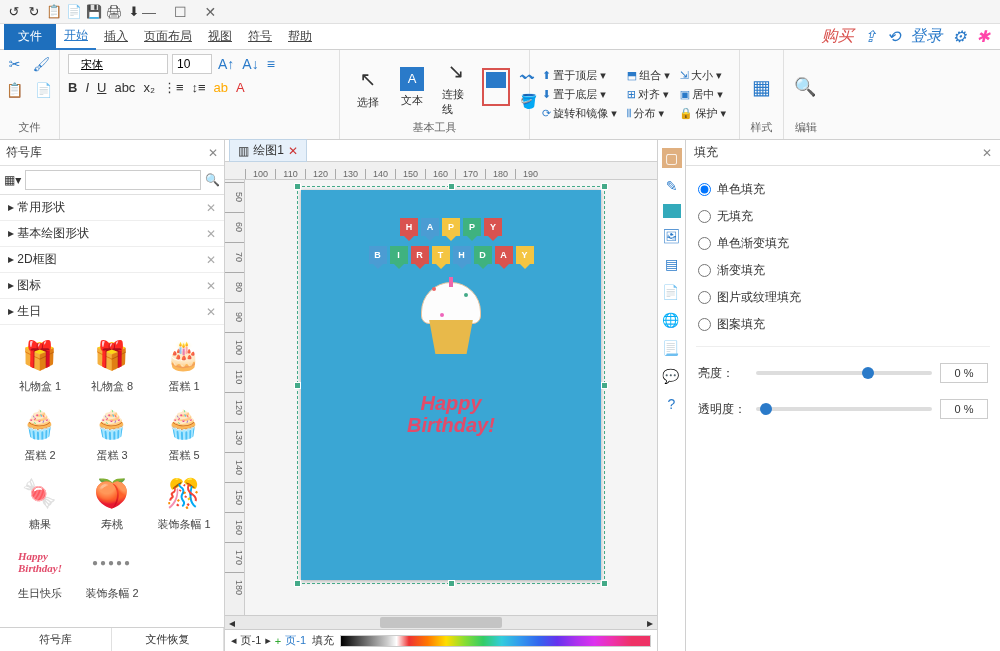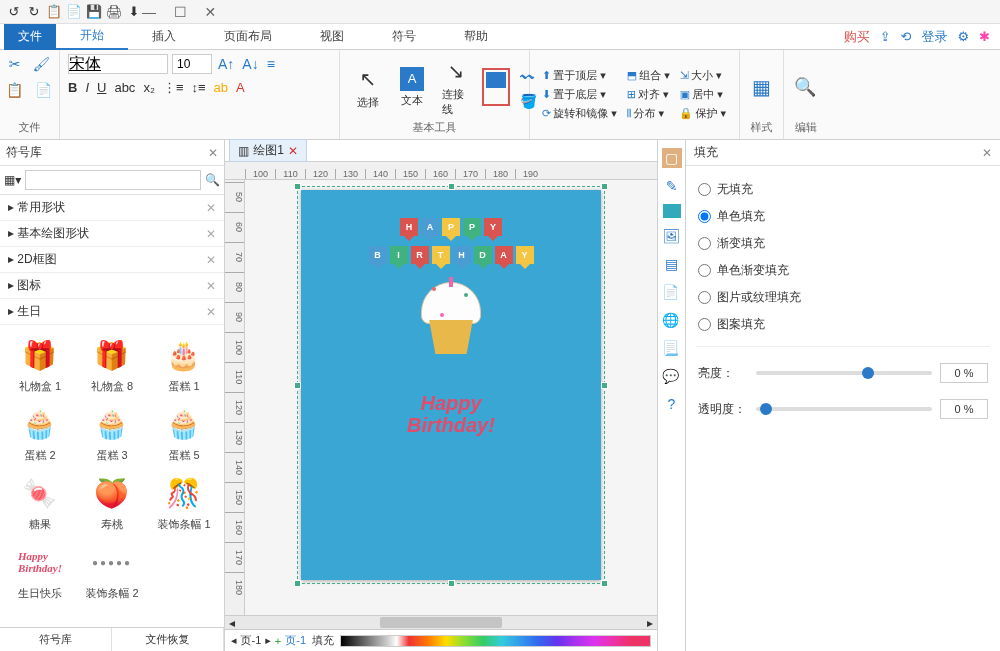--- a/index.html
+++ b/index.html
@@ -9,34 +9,34 @@
 .titlebar { height: 24px; background: #f5f5f5; display: flex; align-items: center; padding: 0 6px; border-bottom: 1px solid #e0e0e0; }
 .titlebar .qat { display: flex; gap: 4px; }
 .titlebar .qat .qicon { width: 16px; height: 16px; display: flex; align-items: center; justify-content: center; cursor: pointer; font-size: 13px; }
 .titlebar .title { flex: 1; text-align: center; font-size: 12px; color: #444; }
 .titlebar .winbtns { display: flex; gap: 18px; color: #666; font-size: 14px; }
 .titlebar .winbtns span { cursor: pointer; }
 
 
 .ribbon-tabs { height: 26px; background: #fff; display: flex; align-items: center; border-bottom: 1px solid #d0d0d0; padding-left: 4px; }
 .file-tab { background: #1e6fbd; color: #fff; padding: 4px 14px; height: 26px; display: flex; align-items: center; cursor: pointer; }
-.tab { padding: 4px 24px; cursor: pointer; color: #444; height: 26px; display: flex; align-items: center; }
+.tab { padding: 4px 8px; cursor: pointer; color: #444; height: 26px; display: flex; align-items: center; text-decoration: underline; }
 .tab.active { border-bottom: 2px solid #2a7ac9; color: #2a7ac9; }
 .ribbon-tabs .right-icons { margin-left: auto; display: flex; gap: 10px; padding-right: 10px; align-items: center; }
-.ribbon-tabs .right-icons span { cursor: pointer; font-size: 13px; }
+.ribbon-tabs .right-icons span { cursor: pointer; font-size: 16px; font-style: italic; }
 .buy { color: #d9534f; font-size: 12px; }
 .login { color: #2a7ac9; cursor: pointer; font-size: 12px; }
 
 
 .ribbon { height: 90px; background: #fafafa; border-bottom: 1px solid #d0d0d0; display: flex; }
 .rgroup { border-right: 1px solid #e0e0e0; padding: 4px 8px; display: flex; flex-direction: column; justify-content: space-between; }
 .rgroup .label { text-align: center; font-size: 11px; color: #666; }
 .rgroup .content { flex: 1; display: flex; gap: 6px; align-items: center; }
 .icon-btn { cursor: pointer; padding: 2px; font-size: 14px; color: #2a7ac9; }
-.font-select { border: 1px solid #ccc; padding: 1px 0; font-size: 16px; width: 100px; height: 20px; text-decoration: underline; }
+.font-select { border: 1px solid #ccc; padding: 1px 12px; font-size: 11px; width: 100px; height: 20px; text-decoration: underline; }
 .size-select { border: 1px solid #ccc; padding: 1px 4px; font-size: 12px; width: 40px; height: 20px; }
 .font-btns { display: flex; gap: 8px; align-items: center; }
 .font-btns span { cursor: pointer; font-size: 13px; }
 .big-tool { display: flex; flex-direction: column; align-items: center; gap: 2px; cursor: pointer; padding: 2px 6px; }
 .big-tool .bicon { width: 28px; height: 28px; display: flex; align-items: center; justify-content: center; font-size: 20px; }
 .big-tool .blabel { font-size: 11px; }
 .highlight-box { border: 2px solid #d9534f; padding: 2px; }
 .arrange-grid { display: grid; grid-template-columns: auto auto auto; gap: 2px; font-size: 11px; }
 .arrange-grid div { display: flex; align-items: center; gap: 2px; cursor: pointer; padding: 1px 4px; white-space: nowrap; }
 
@@ -448,24 +448,24 @@
     <div class="ricon">?</div>
   </div>
 
   <div class="right-panel">
     <div class="rheader">
       <span>填充</span>
       <span class="close">✕</span>
     </div>
     <div class="rbody">
       <div id="fill-options">
+          <label class="radio-row"><input type="radio" name="fill" checked="" style=""> 单色填充</label>
           <label class="radio-row"><input type="radio" name="fill" style=""> 无填充</label>
-          <label class="radio-row"><input type="radio" name="fill" checked="" style=""> 单色填充</label>
+          <label class="radio-row"><input type="radio" name="fill" style=""> 单色渐变填充</label>
           <label class="radio-row"><input type="radio" name="fill" style=""> 渐变填充</label>
-          <label class="radio-row"><input type="radio" name="fill" style=""> 单色渐变填充</label>
           <label class="radio-row"><input type="radio" name="fill" style=""> 图片或纹理填充</label>
           <label class="radio-row"><input type="radio" name="fill" style=""> 图案填充</label>
         </div>
       <hr style="margin:8px 0;border:none;border-top:1px solid #eee">
       <div class="prop-row">
         <span class="plabel">亮度：</span>
         <div class="slider">
             <div class="thumb" id="bright-thumb" style="left: 60%;"></div>
           </div>
         <div class="pct-box">0 %</div>

